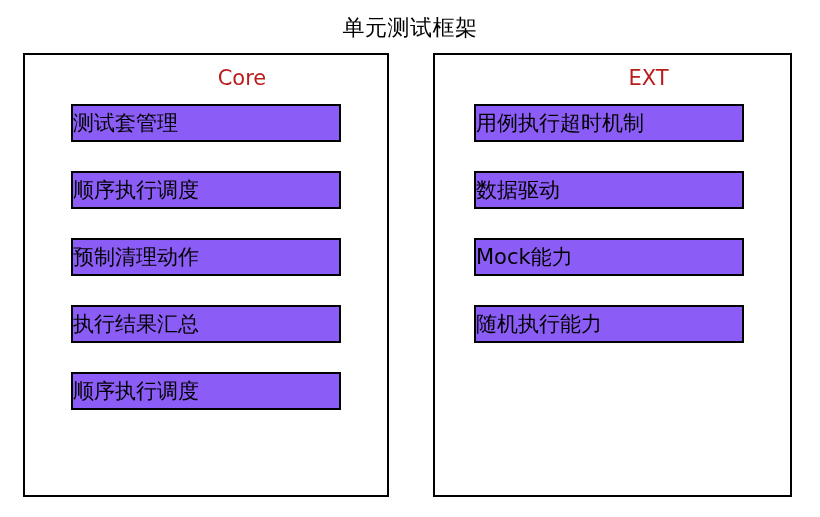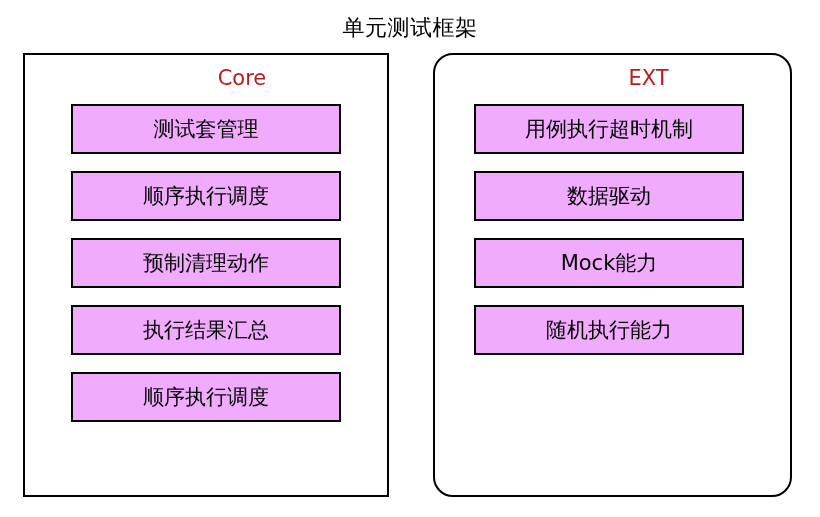--- a/index.html
+++ b/index.html
@@ -46,21 +46,20 @@
   }
 
   #panel-core {
     left: 23px;
     width: 366px;
   }
 
   #panel-ext {
     left: 433px;
     width: 359px;
-    border-radius: 20px;
   }
 
   .panel-header {
     position: absolute;
     left: 0;
     top: 8px;
     width: 100%;
     text-align: center;
     font-size: 21px;
     line-height: 30px;
@@ -73,25 +72,25 @@
     left: 0;
     top: 49px;
     width: 100%;
     height: 390px;
   }
 
   .item-box {
     position: absolute;
     box-sizing: border-box;
     border: 2px solid #000000;
-    background: #f0abfc;
-    height: 50px;
+    background: #8b5cf6;
+    height: 38px;
     display: flex;
     align-items: center;
-    justify-content: center;
+    justify-content: flex-start;
   }
 
   #panel-core .item-box {
     left: 46px;
     width: 270px;
   }
 
   #panel-ext .item-box {
     left: 39px;
     width: 270px;

